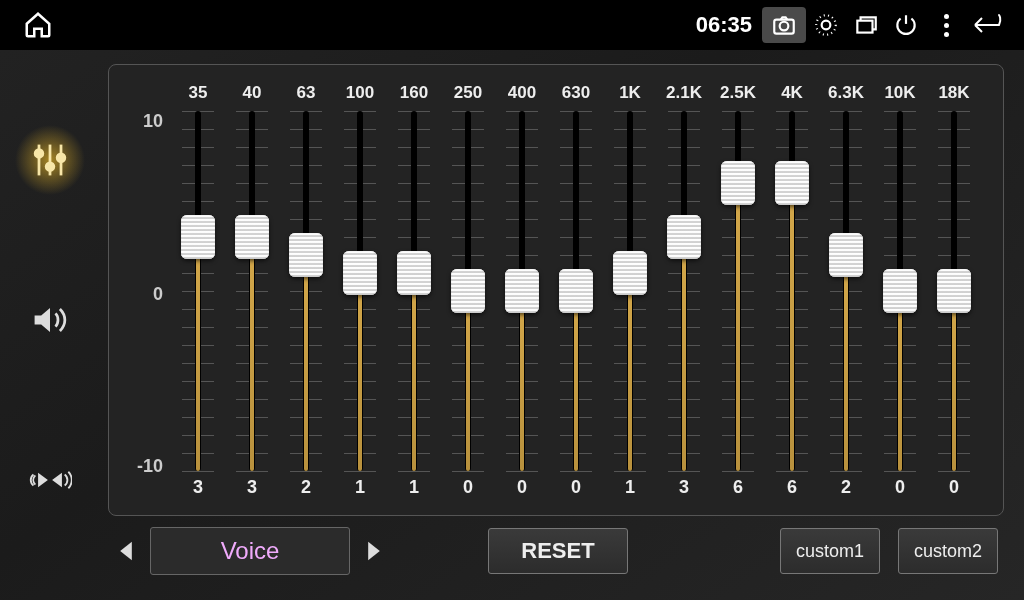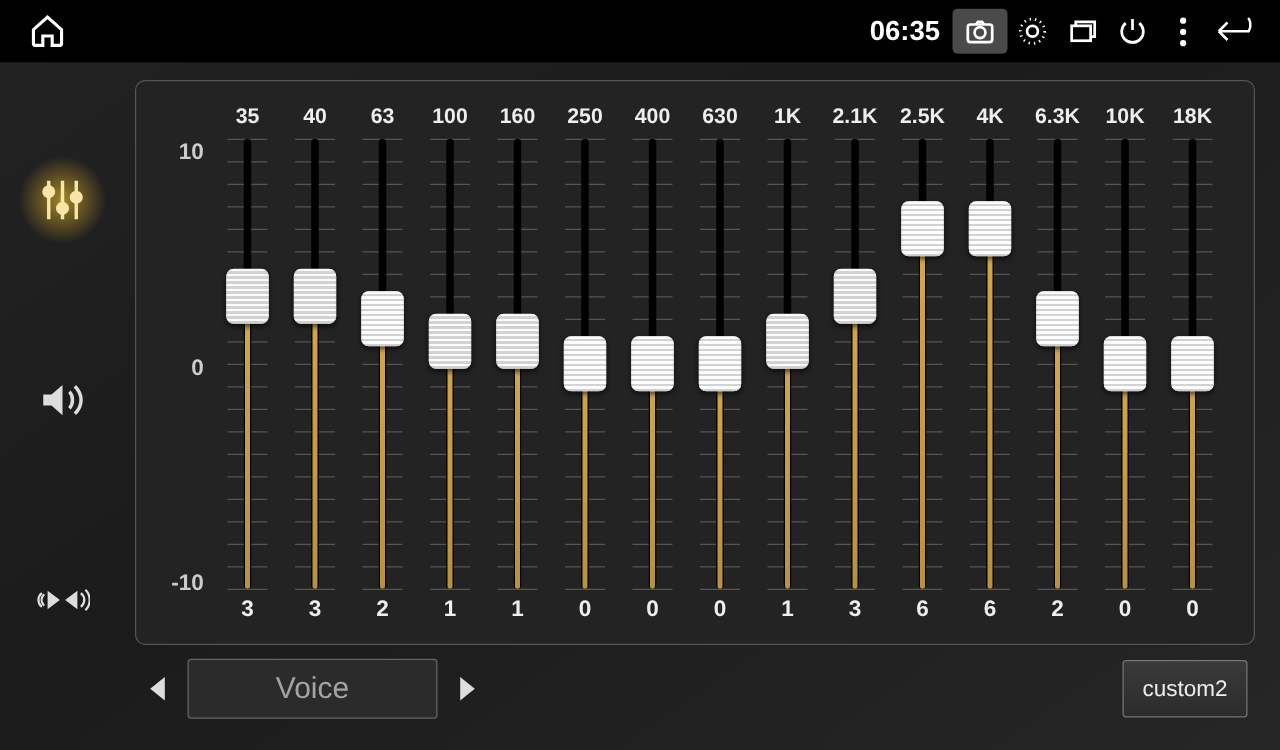--- a/index.html
+++ b/index.html
@@ -101,21 +101,21 @@
   
   .bottom {
     height: 70px; display:flex; align-items:center; gap:18px; padding: 0 6px 0 0;
   }
   .preset-nav { display:flex; align-items:center; gap:6px; }
   .arrow { width:36px; height:36px; display:flex; align-items:center; justify-content:center; cursor:pointer; }
   .arrow svg { width:28px; height:28px; fill:#ddd; }
   .preset-box {
     width: 200px; height:48px; border:1px solid #666; border-radius:3px;
     display:flex; align-items:center; justify-content:center;
-    font-size:24px; color:#a3a3a3; background:#2b2b2b;
+    font-size:24px; color:#f0abfc; background:#2b2b2b;
   }
   .btn {
     height:46px; border:1px solid #777; border-radius:3px;
     background: linear-gradient(#3a3a3a,#2c2c2c);
     color:#eee; font-size:20px; font-weight:bold;
     display:flex; align-items:center; justify-content:center;
     cursor:pointer; padding: 0 18px;
   }
   .btn.reset { width:140px; font-size:22px; }
   .btn.custom { width:100px; font-size:18px; font-weight:normal; }
@@ -712,17 +712,19 @@
             </svg>
         </div>
         <div class="preset-box">Voice</div>
         <div class="arrow">
           <svg viewBox="0 0 24 24">
               <path d="M7 4l10 8-10 8z"></path>
             </svg>
         </div>
       </div>
       <div style="width:60px"></div>
+      <div class="btn reset">RESET</div>
       <div class="gap"></div>
+      <div class="btn custom">custom1</div>
       <div class="btn custom">custom2</div>
     </div>
   </div>
 </div>
 
 </body></html>

